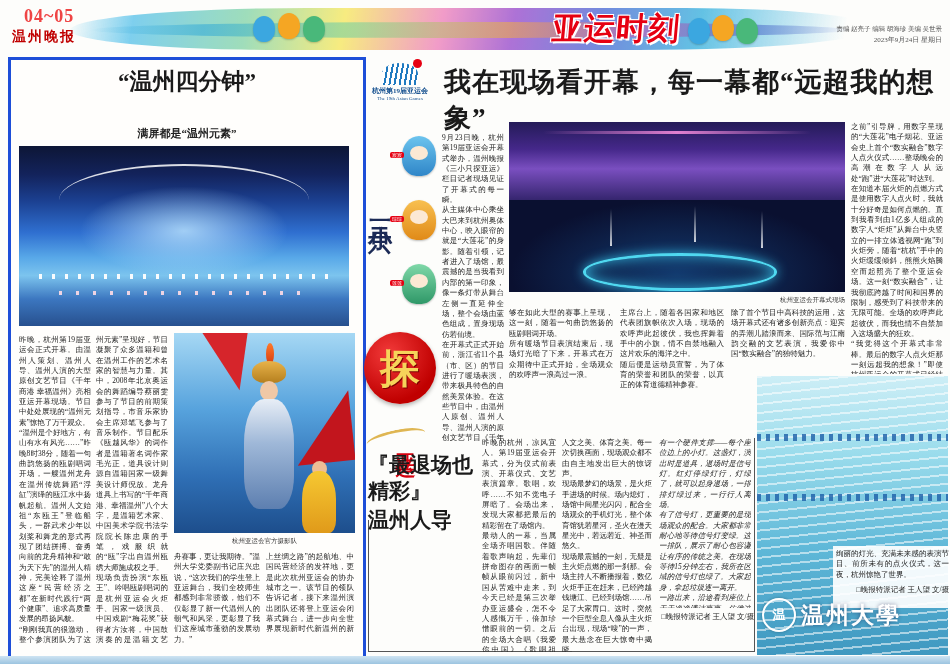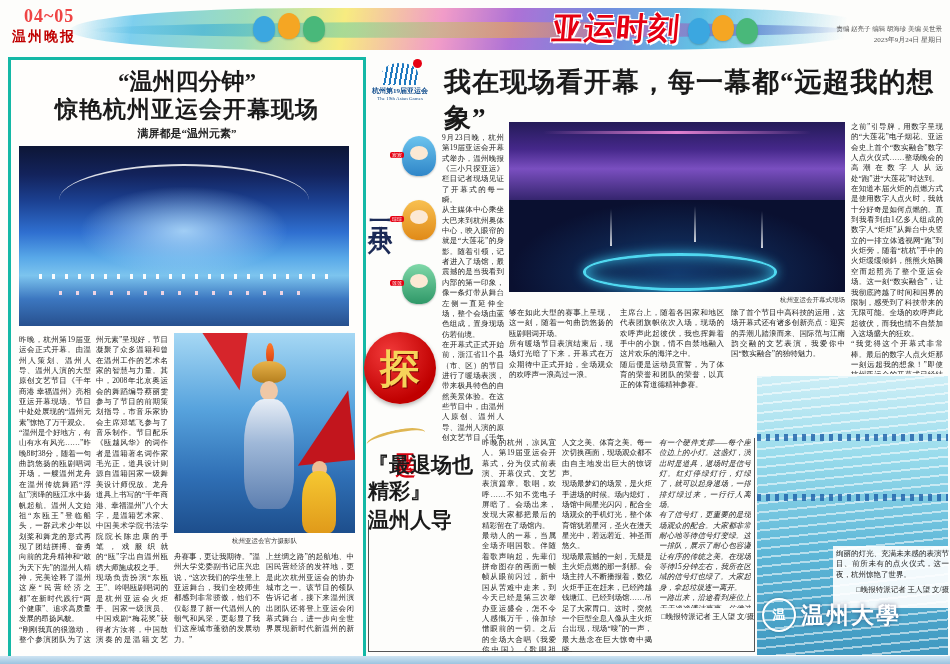--- a/index.html
+++ b/index.html
@@ -18,21 +18,21 @@
           opacity:.85;filter:blur(.4px);}
   #ribbon2{left:90px;top:22px;width:760px;height:16px;border-radius:50%;
            background:linear-gradient(95deg,transparent,#2fa8d8 15%,#6fd0a0 35%,#f0b040 55%,#d05ab0 72%,#4a68c8 88%,transparent);opacity:.55;}
   .mascot-dot{width:22px;height:26px;border-radius:50% 50% 45% 45%;box-shadow:0 1px 2px rgba(0,0,0,.2);}
   #banner-title{left:552px;top:8px;width:130px;font-size:31px;font-weight:900;color:#e60012;
                 transform:skewX(-5deg);letter-spacing:1px;font-family:"Liberation Sans","DejaVu Sans",sans-serif;
                 text-shadow:-1px -1px 0 #fff,1px -1px 0 #fff,-1px 1px 0 #fff,2px 2px 0 #fff;}
   #date-line{right:8px;top:14px;width:180px;font-size:7px;color:#555;text-align:right;margin-top:21px;}
   #staff-line{right:8px;top:25px;width:190px;font-size:6.5px;color:#555;text-align:right;}
   
-  #left-box{left:8px;top:57px;width:352px;height:600px;border:3px solid #14b8a6;background:#fffefc;}
+  #left-box{left:8px;top:57px;width:352px;height:600px;border:3px solid #1d4ed8;background:#fffefc;}
   #lb-h1{top:6px;left:0;width:100%;text-align:center;font-size:23px;font-weight:900;}
   #lb-h2{top:34px;left:0;width:100%;text-align:center;font-size:23px;font-weight:900;letter-spacing:1px;}
   #lb-sub{top:66px;left:0;width:100%;text-align:center;font-size:11px;font-weight:bold;color:#222;}
   #photo1{left:8px;top:86px;width:330px;height:180px;overflow:hidden;
           background:linear-gradient(180deg,#0d1636 0%,#13235c 16%,#1b3f8f 30%,#2f6fd0 48%,#58a8e8 62%,#7cc4ee 72%,#3c77c0 85%,#27508e 100%);}
   .glow{left:60px;top:40px;width:210px;height:90px;border-radius:50%;
         background:radial-gradient(ellipse at center,rgba(190,230,255,.8),rgba(190,230,255,0) 70%);}
   .arch{left:40px;top:18px;width:250px;height:70px;border-top:2px solid rgba(255,255,255,.85);border-radius:50% 50% 0 0;}
   .performers{left:20px;top:128px;width:290px;height:5px;
       background:repeating-linear-gradient(90deg,rgba(255,255,255,.95) 0 3px,rgba(255,255,255,0) 3px 13px);}
@@ -125,21 +125,20 @@
   <div class="abs mascot-dot" style="left:303px;top:16px;background:#49b87a;"></div>
   <div class="abs mascot-dot" style="left:688px;top:18px;background:#3ba7e0;"></div>
   <div class="abs mascot-dot" style="left:712px;top:15px;background:#f5a623;"></div>
   <div class="abs mascot-dot" style="left:736px;top:18px;background:#49b87a;"></div>
   <div class="abs" id="banner-title">亚运时刻</div>
   <div class="abs" id="date-line">2023年9月24日 星期日</div>
   <div class="abs" id="staff-line">责编 赵亮子 编辑 胡海珍 美编 吴世景</div>
 
   <div class="abs" id="left-box">
     <div class="abs" id="lb-h1">“温州四分钟”</div>
-    <div class="abs" id="lb-h2">惊艳杭州亚运会开幕现场</div>
     <div class="abs" id="lb-sub">满屏都是“温州元素”</div>
 
     <div class="abs" id="photo1">
       <div class="abs glow"></div>
       <div class="abs arch"></div>
       <div class="abs performers"></div>
       <div class="abs performers2"></div>
     </div>
 
     <div class="abs body-text lcol" style="left:8px;width:72px;">昨晚，杭州第19届亚运会正式开幕。由温州人策划、温州人导、温州人演的大型原创文艺节目《千年商港 幸福温州》亮相亚运开幕现场。节目中处处展现的“温州元素”惊艳了万千观众。

